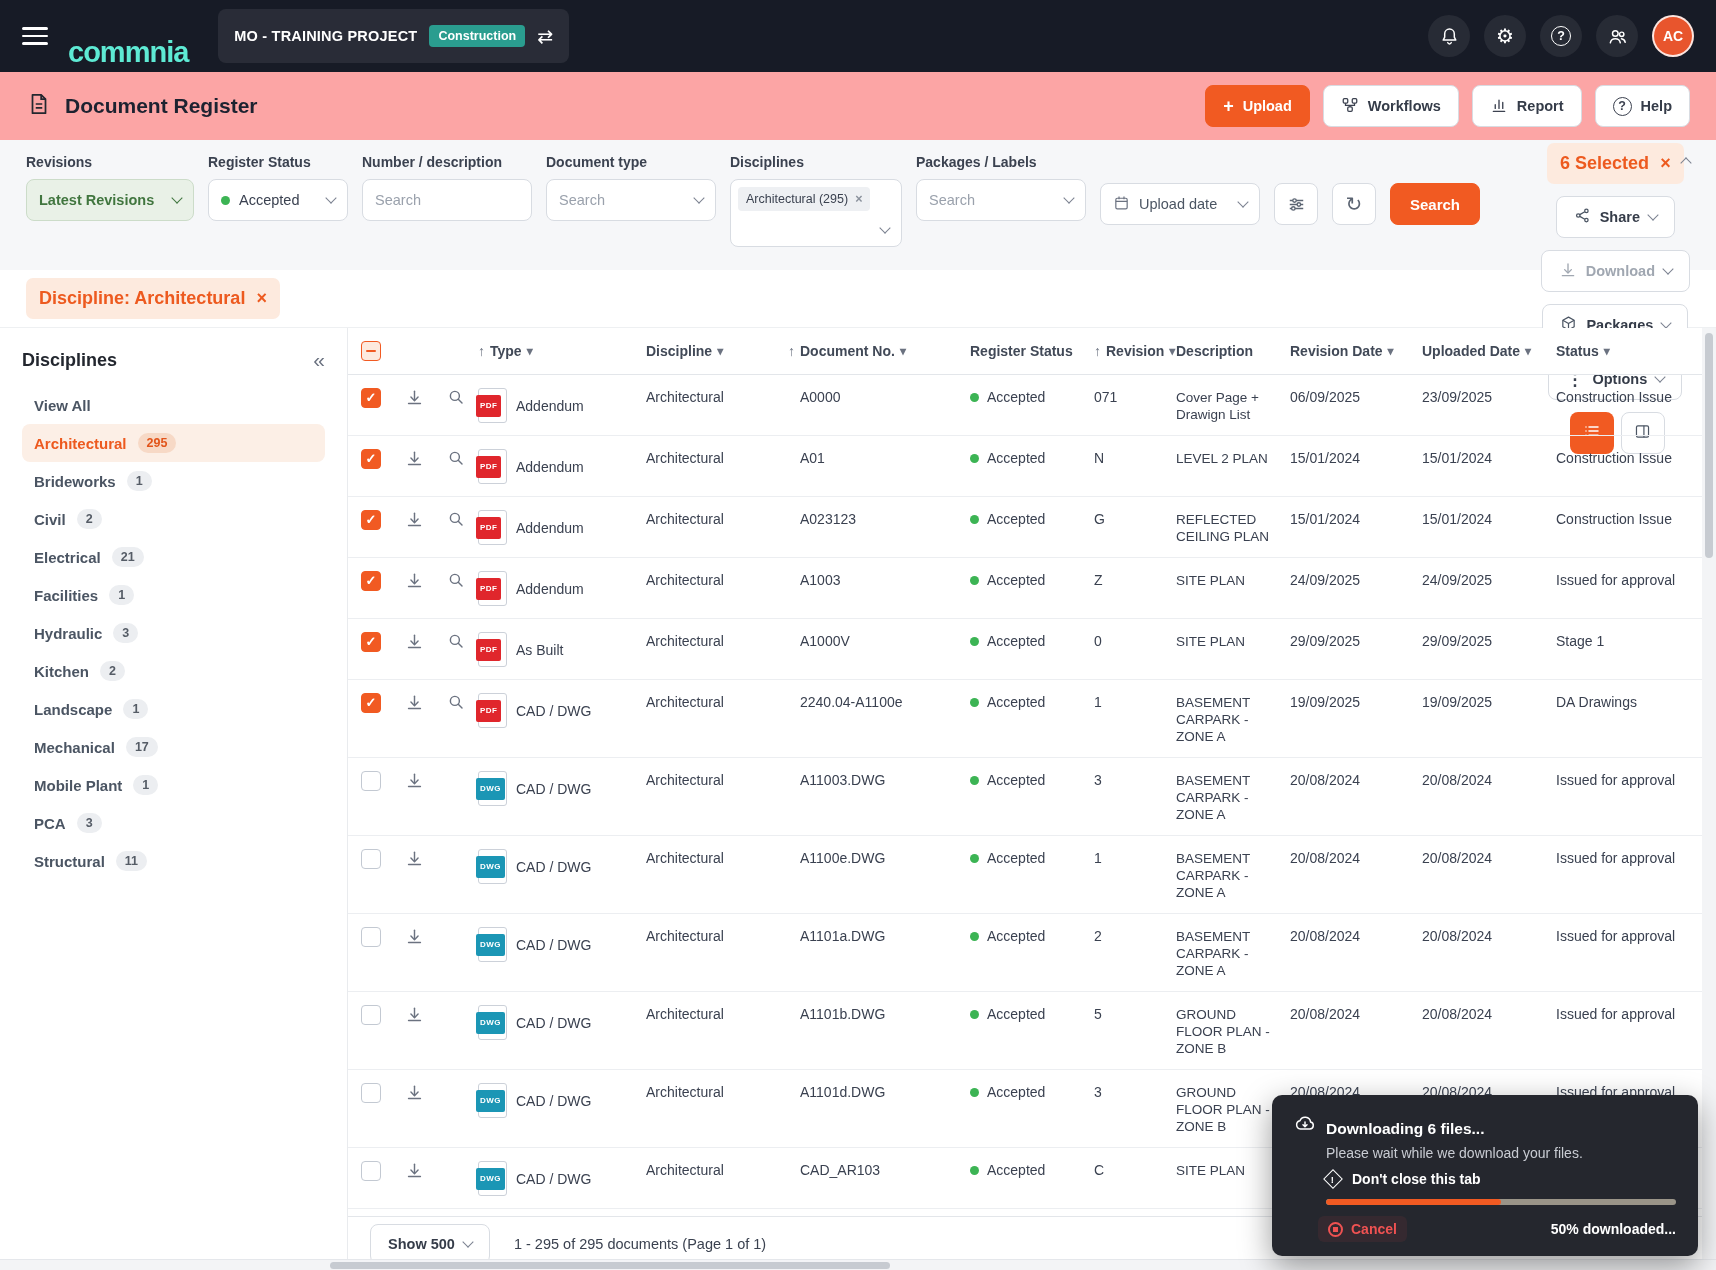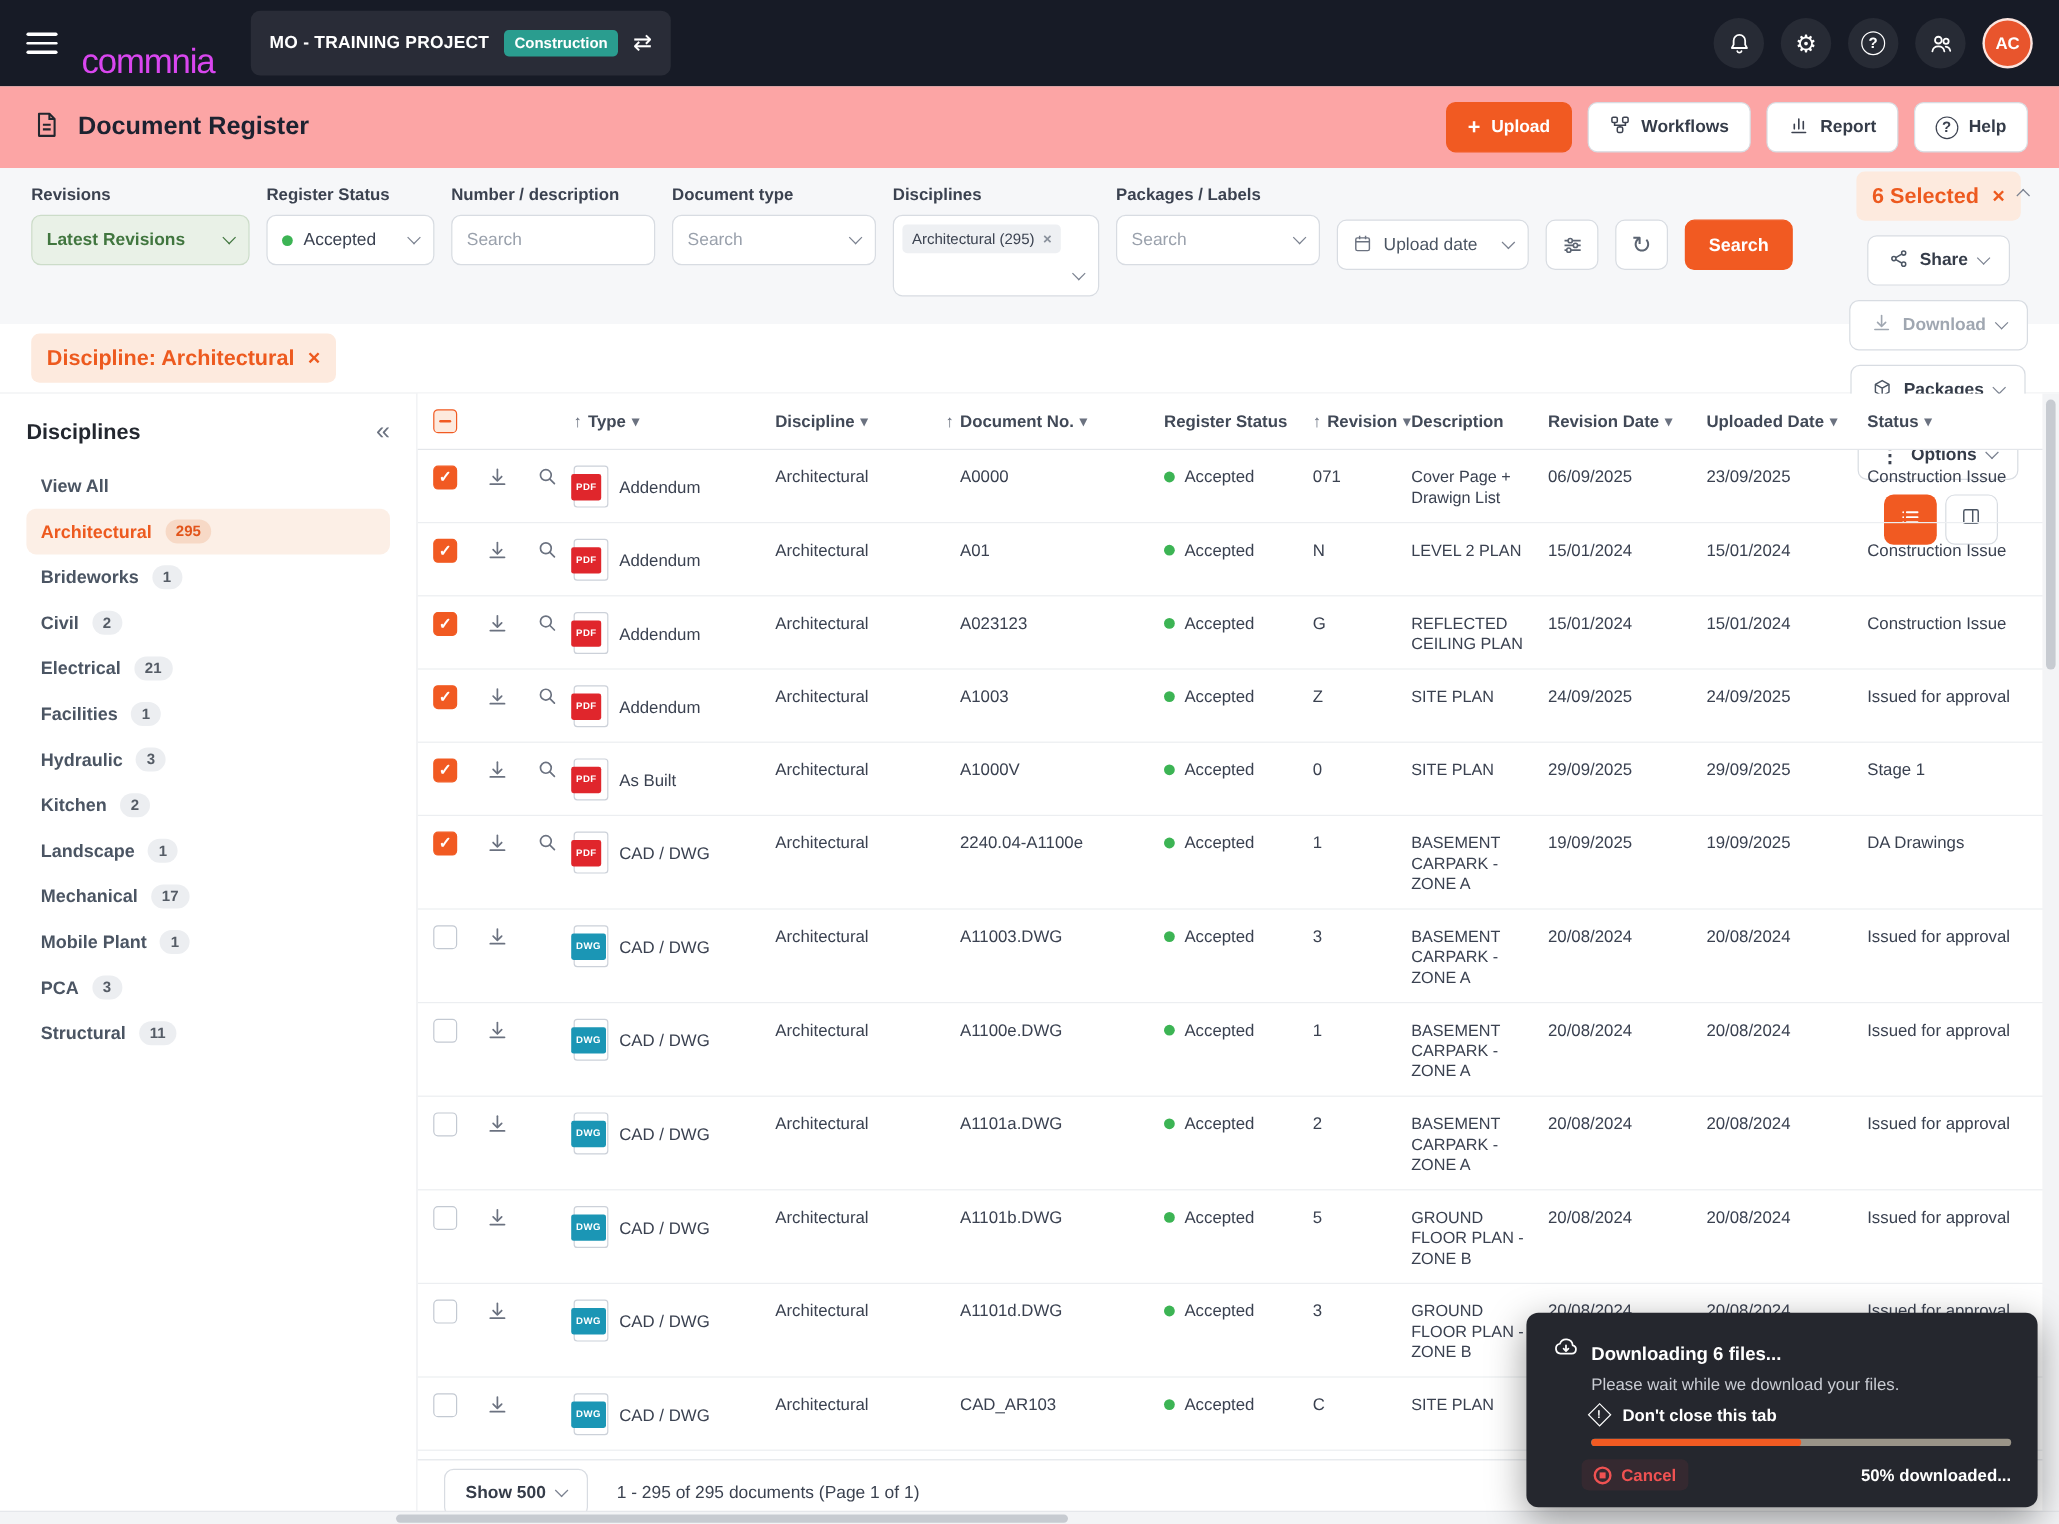--- a/index.html
+++ b/index.html
@@ -3,21 +3,21 @@
 <meta charset="utf-8">
 <style>
   * { margin:0; padding:0; box-sizing:border-box; }
   html,body { width:1716px; height:1270px; overflow:hidden; font-family:"Liberation Sans",sans-serif; background:#fff; color:#3a4150; }
   .app { width:1716px; height:1270px; position:relative; overflow:hidden; background:#fff; }
 
   
   .topbar { height:72px; background:#171b26; display:flex; align-items:center; padding:0 22px; gap:20px; }
   .hamb { width:26px; cursor:pointer; }
   .hamb span { display:block; height:2.6px; background:#fff; border-radius:2px; margin:5px 0; }
-  .logo { font-size:29px; font-weight:400; color:#d946ef; letter-spacing:-1px;margin-top:33px; }
+  .logo { font-size:29px; font-weight:700; color:#5eead4; letter-spacing:-1px;margin-top:33px; }
   .proj-pill { margin-left:10px; display:flex; align-items:center; gap:12px; background:rgba(255,255,255,.08); border-radius:8px; padding:0 16px; height:54px; }
   .proj-name { color:#fff; font-size:14.5px; font-weight:700; letter-spacing:.2px; }
   .proj-badge { background:#2a9d8f; color:#fff; font-size:12.5px; font-weight:600; padding:4px 9px; border-radius:4px; }
   .swap { color:#fff; font-size:19px; line-height:1; cursor:pointer; }
   .tb-right { margin-left:auto; display:flex; align-items:center; gap:14px; }
   .tb-ic { width:42px; height:42px; border-radius:50%; background:rgba(255,255,255,.07); display:flex; align-items:center; justify-content:center; color:#fff; cursor:pointer; font-size:20px; }
   .qcircle { width:20px; height:20px; border:1.8px solid currentColor; border-radius:50%; display:flex; align-items:center; justify-content:center; font-size:12.5px; font-weight:700; }
   .avatar { width:42px; height:42px; border-radius:50%; background:#e8552d; border:2px solid rgba(255,255,255,.85); color:#fff; font-size:14px; font-weight:700; display:flex; align-items:center; justify-content:center; cursor:pointer; }
 
   
@@ -29,21 +29,21 @@
   .btn .plus { font-size:18px; font-weight:700; }
 
   
   .filters { background:#f6f7f9; padding:14px 26px; display:flex; gap:14px; align-items:flex-start; height:130px; }
   .fgroup { display:flex; flex-direction:column; }
   .flabel { font-size:14px; font-weight:700; color:#3b4250; margin-bottom:9px; white-space:nowrap; }
   .ctrl { height:42px; background:#fff; border:1px solid #d8dce2; border-radius:8px; display:flex; align-items:center; padding:0 12px; font-size:14.5px; color:#3a4150; gap:9px; cursor:pointer; }
   .chev { display:inline-block; width:8px; height:8px; border-right:1.8px solid #7b8290; border-bottom:1.8px solid #7b8290; transform:rotate(45deg); margin-top:-4px; }
   .chev.up { transform:rotate(-135deg); margin-top:5px; }
   .ctrl .chev { margin-left:auto; }
-  .ctrl-green { background:#e9f1e7; border-color:#ccdcc9; color:#41763f; font-weight:700; width:182px; }
+  .ctrl-green { background:#e9f1e7; border-color:#ccdcc9; color:#41763f; font-weight:700; width:168px; }
   .ctrl-green .chev { border-color:#41763f; }
   .ctrl-status { width:140px; }
   .dot { display:inline-block; width:9px; height:9px; border-radius:50%; background:#3cb454; flex:none; }
   .inp { width:170px; font-family:inherit; font-size:14.5px; outline:none; cursor:text; }
   .inp::placeholder { color:#9aa1ac; }
   .ctrl-ph { width:170px; color:#9aa1ac; }
   .multi { width:172px; height:68px; background:#fff; border:1px solid #d8dce2; border-radius:8px; position:relative; padding:7px; cursor:pointer; }
   .mchip { display:inline-flex; align-items:center; gap:7px; background:#eef0f3; border-radius:4px; padding:5px 8px; font-size:12.5px; color:#3b4250; }
   .mchip .x { color:#8a919c; font-weight:700; cursor:pointer; }
   .multi .chev { position:absolute; right:12px; bottom:14px; }

